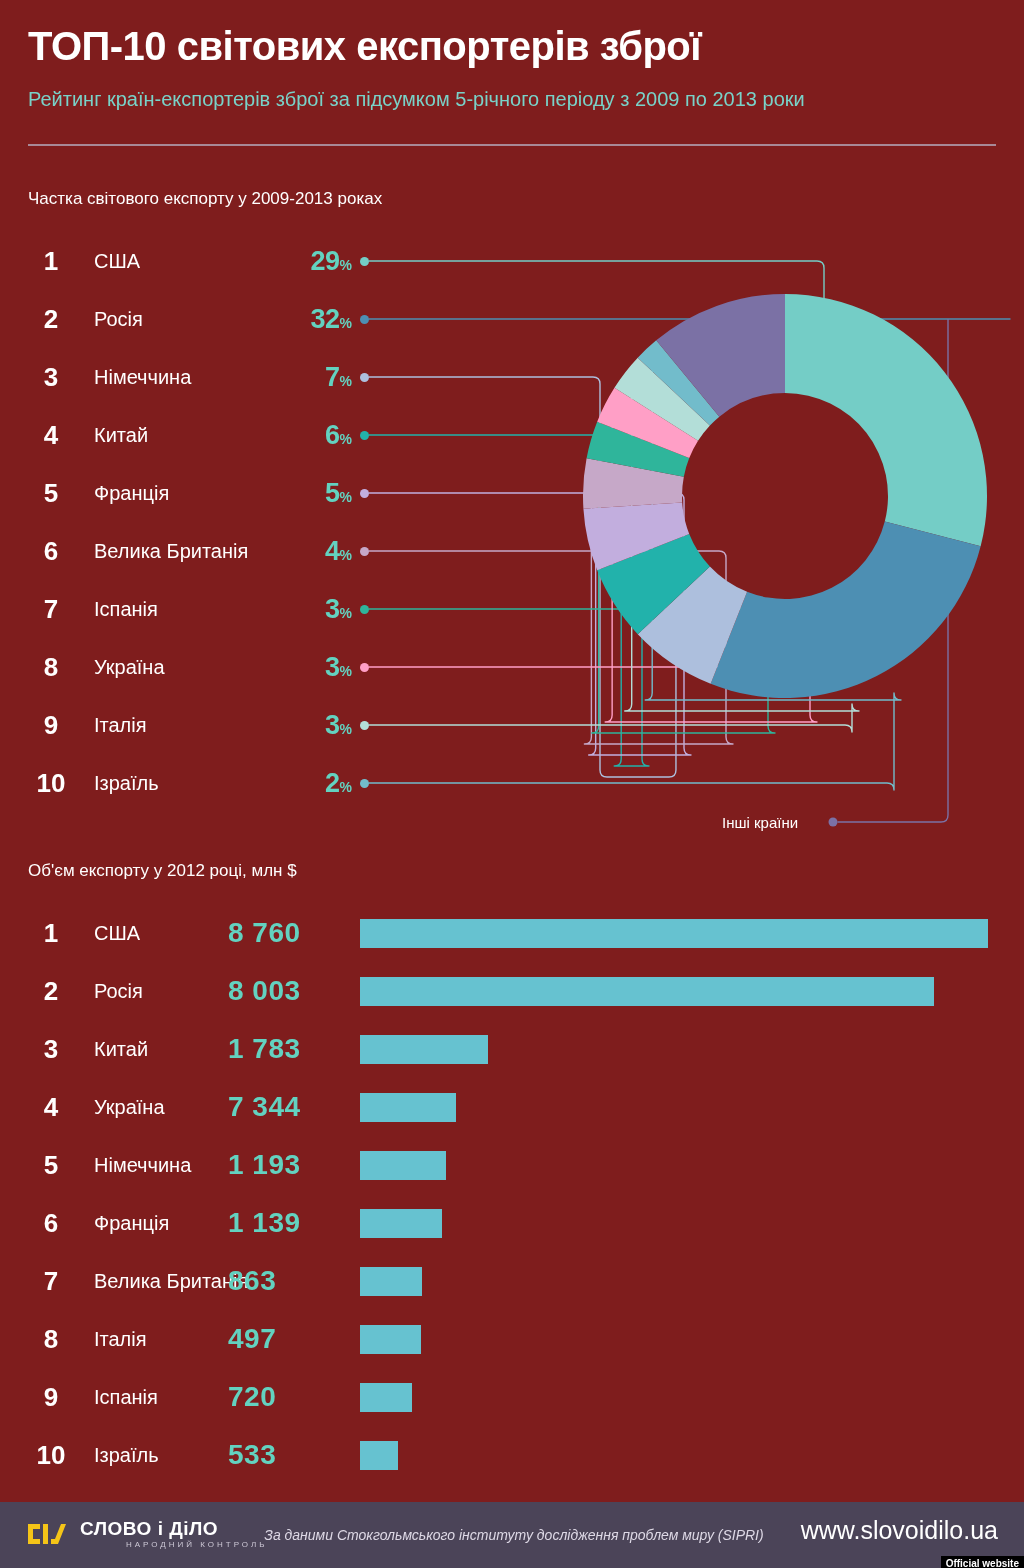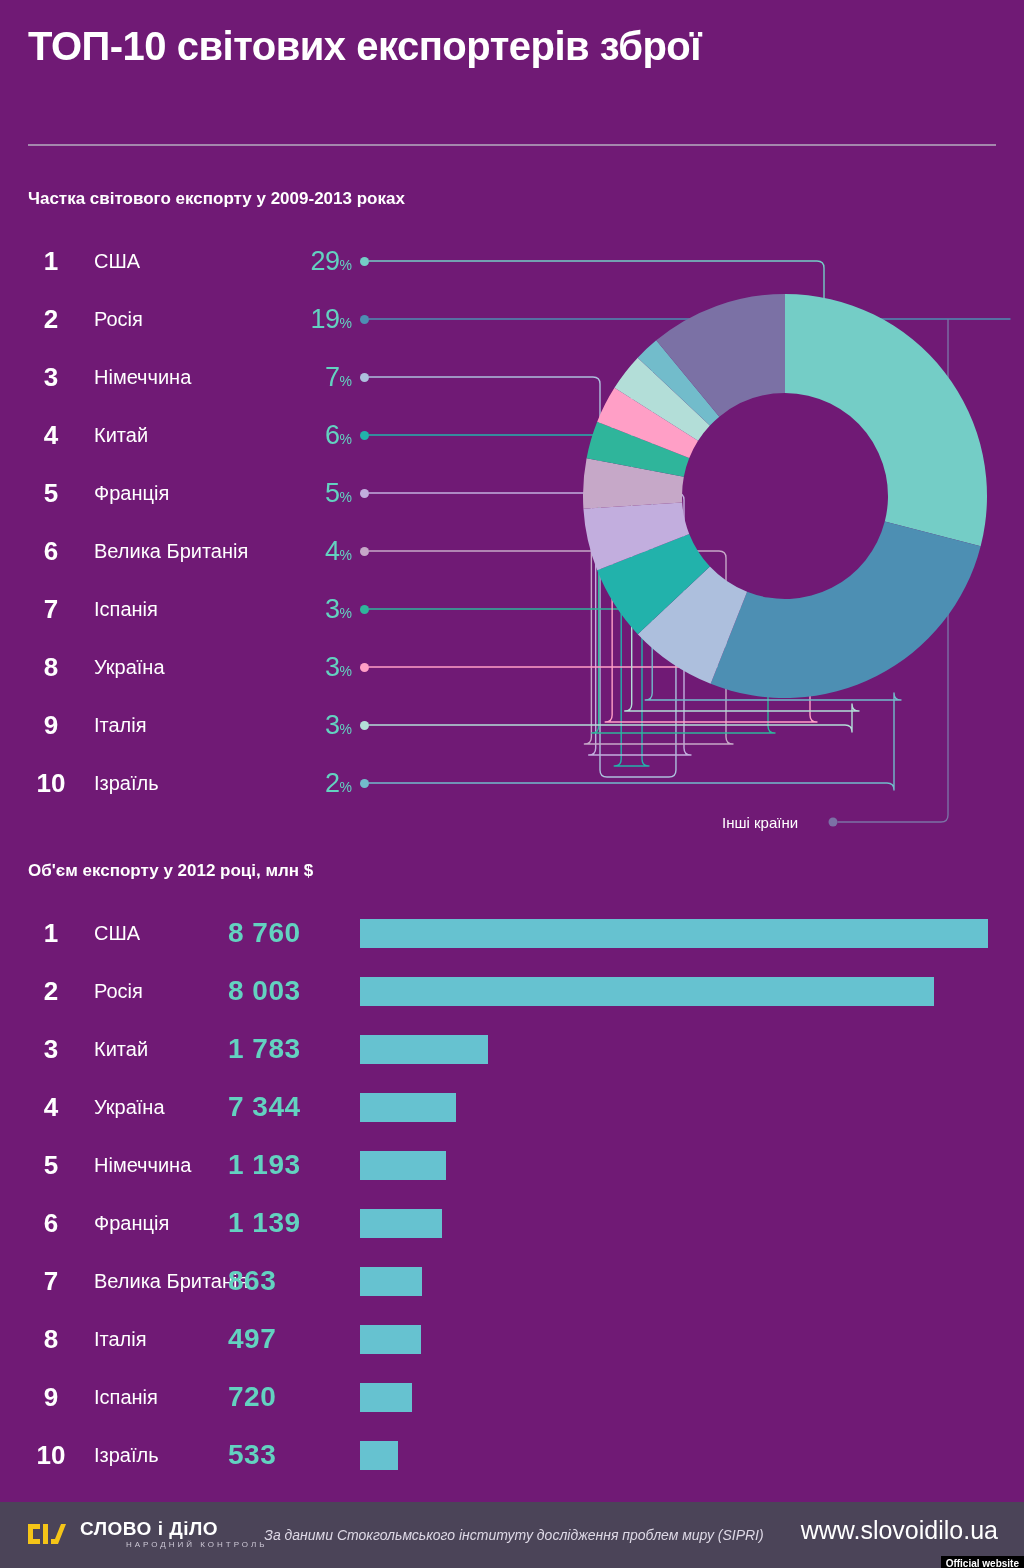--- a/index.html
+++ b/index.html
@@ -2,61 +2,61 @@
 <html><head>
 <meta charset="utf-8">
 <style>
   * { margin:0; padding:0; box-sizing:border-box; }
   html, body {
     width:1024px; height:1568px;
     background:#5f5870;
     font-family:"Liberation Sans", sans-serif;
     overflow:hidden;
   }
-  #page { position:relative; width:1024px; height:1568px; background:#701a75; }
+  #page { position:relative; width:1024px; height:1568px; background:#7f1d1d; }
 
   
   .title {
     position:absolute; left:28px; top:24px;
     font-size:40px; font-weight:bold; color:#ffffff;
     letter-spacing:-0.5px; white-space:nowrap;
   }
   .subtitle {
     position:absolute; left:28px; top:88px;
     font-size:20px; color:#79d2c8; white-space:nowrap;
   }
   .divider {
     position:absolute; left:28px; top:144px;
     width:968px; height:2px; background:#b5aec0; opacity:.75;
   }
 
   
   .sec-head {
-    position:absolute; font-size:17px; font-weight:bold; color:#ffffff;
+    position:absolute; font-size:17px; font-weight:normal; color:#ffffff;
     white-space:nowrap;
   }
   #share-head { left:28px; top:189px; }
   #volume-head { left:28px; top:861px; }
 
   
   .row { position:absolute; left:0; width:1024px; height:36px; }
   .rank {
     position:absolute; left:28px; width:46px; text-align:center;
     font-size:26px; font-weight:bold; color:#ffffff;
     line-height:36px; font-family:"Liberation Sans", sans-serif;
   }
   .country {
     position:absolute; left:94px;
     font-size:20px; color:#ffffff; line-height:36px; white-space:nowrap;
   }
 
   
   .pct {
     position:absolute; width:110px; text-align:right; left:242px;
-    line-height:36px; color:#63d2c0; font-weight:normal;
+    line-height:36px; color:#63d2c0; font-weight:bold;
   }
   .pct .num { font-size:27px; letter-spacing:-0.5px; }
   .pct .sym { font-size:14px; }
   .dot {
     position:absolute; width:9px; height:9px; border-radius:50%;
     top:14px;
   }
 
   
   #connectors { position:absolute; left:0; top:0; width:1024px; height:860px; }
@@ -111,20 +111,21 @@
     background:#000000; color:#ffffff; font-size:10px; font-weight:bold;
     padding:2px 5px; white-space:nowrap;
   }
 </style>
 </head>
 <body>
 
 <div id="page">
 
   <div class="title">ТОП-10 світових експортерів зброї</div>
+  <div class="subtitle">Рейтинг країн-експортерів зброї за підсумком 5-річного періоду з 2009 по 2013 роки</div>
   <div class="divider"></div>
 
   <div class="sec-head" id="share-head">Частка світового експорту у 2009-2013 роках</div>
 
   <svg id="connectors">
       <path d="M 369 261 H 817 Q 824 261 824 268 V 300" fill="none" stroke="#74cdc6" stroke-width="1.4" stroke-linejoin="round" stroke-linecap="round"></path>
       <path d="M 369 319 H 1010" fill="none" stroke="#4d8fb3" stroke-width="1.4" stroke-linejoin="round" stroke-linecap="round"></path>
       <path d="M 369 377 H 593 Q 600 377 600 384 V 770 Q 600 777 607 777 H 668.9558246966867 Q 675.9558246966867 777 675.9558246966867 770 V 656.453631409265" fill="none" stroke="#adbfdd" stroke-width="1.4" stroke-linejoin="round" stroke-linecap="round"></path>
       <path d="M 369 435 H 635 Q 642 435 642 442 V 759 Q 642 766 649 766 H 614.200382452609 Q 621.200382452609 766 621.200382452609 759 V 599.9503982259253" fill="none" stroke="#22b2ab" stroke-width="1.4" stroke-linejoin="round" stroke-linecap="round"></path>
       <path d="M 369 493 H 677 Q 684 493 684 500 V 748 Q 684 755 691 755 H 588.672148183883 Q 595.672148183883 755 595.672148183883 748 V 538.3197888309293" fill="none" stroke="#c2aede" stroke-width="1.4" stroke-linejoin="round" stroke-linecap="round"></path>
@@ -153,21 +154,21 @@
   <div id="share-list">
       <div class="row" style="top: 243px;">
         <div class="rank">1</div>
         <div class="country">США</div>
         <div class="pct"><span class="num">29</span><span class="sym">%</span></div>
         <div class="dot" style="left: 360px; background: rgb(116, 205, 198);"></div>
       </div>
       <div class="row" style="top: 301px;">
         <div class="rank">2</div>
         <div class="country">Росія</div>
-        <div class="pct"><span class="num">19</span><span class="sym">%</span></div>
+        <div class="pct"><span class="num">32</span><span class="sym">%</span></div>
         <div class="dot" style="left: 360px; background: rgb(77, 143, 179);"></div>
       </div>
       <div class="row" style="top: 359px;">
         <div class="rank">3</div>
         <div class="country">Німеччина</div>
         <div class="pct"><span class="num">7</span><span class="sym">%</span></div>
         <div class="dot" style="left: 360px; background: rgb(173, 191, 221);"></div>
       </div>
       <div class="row" style="top: 417px;">
         <div class="rank">4</div>

